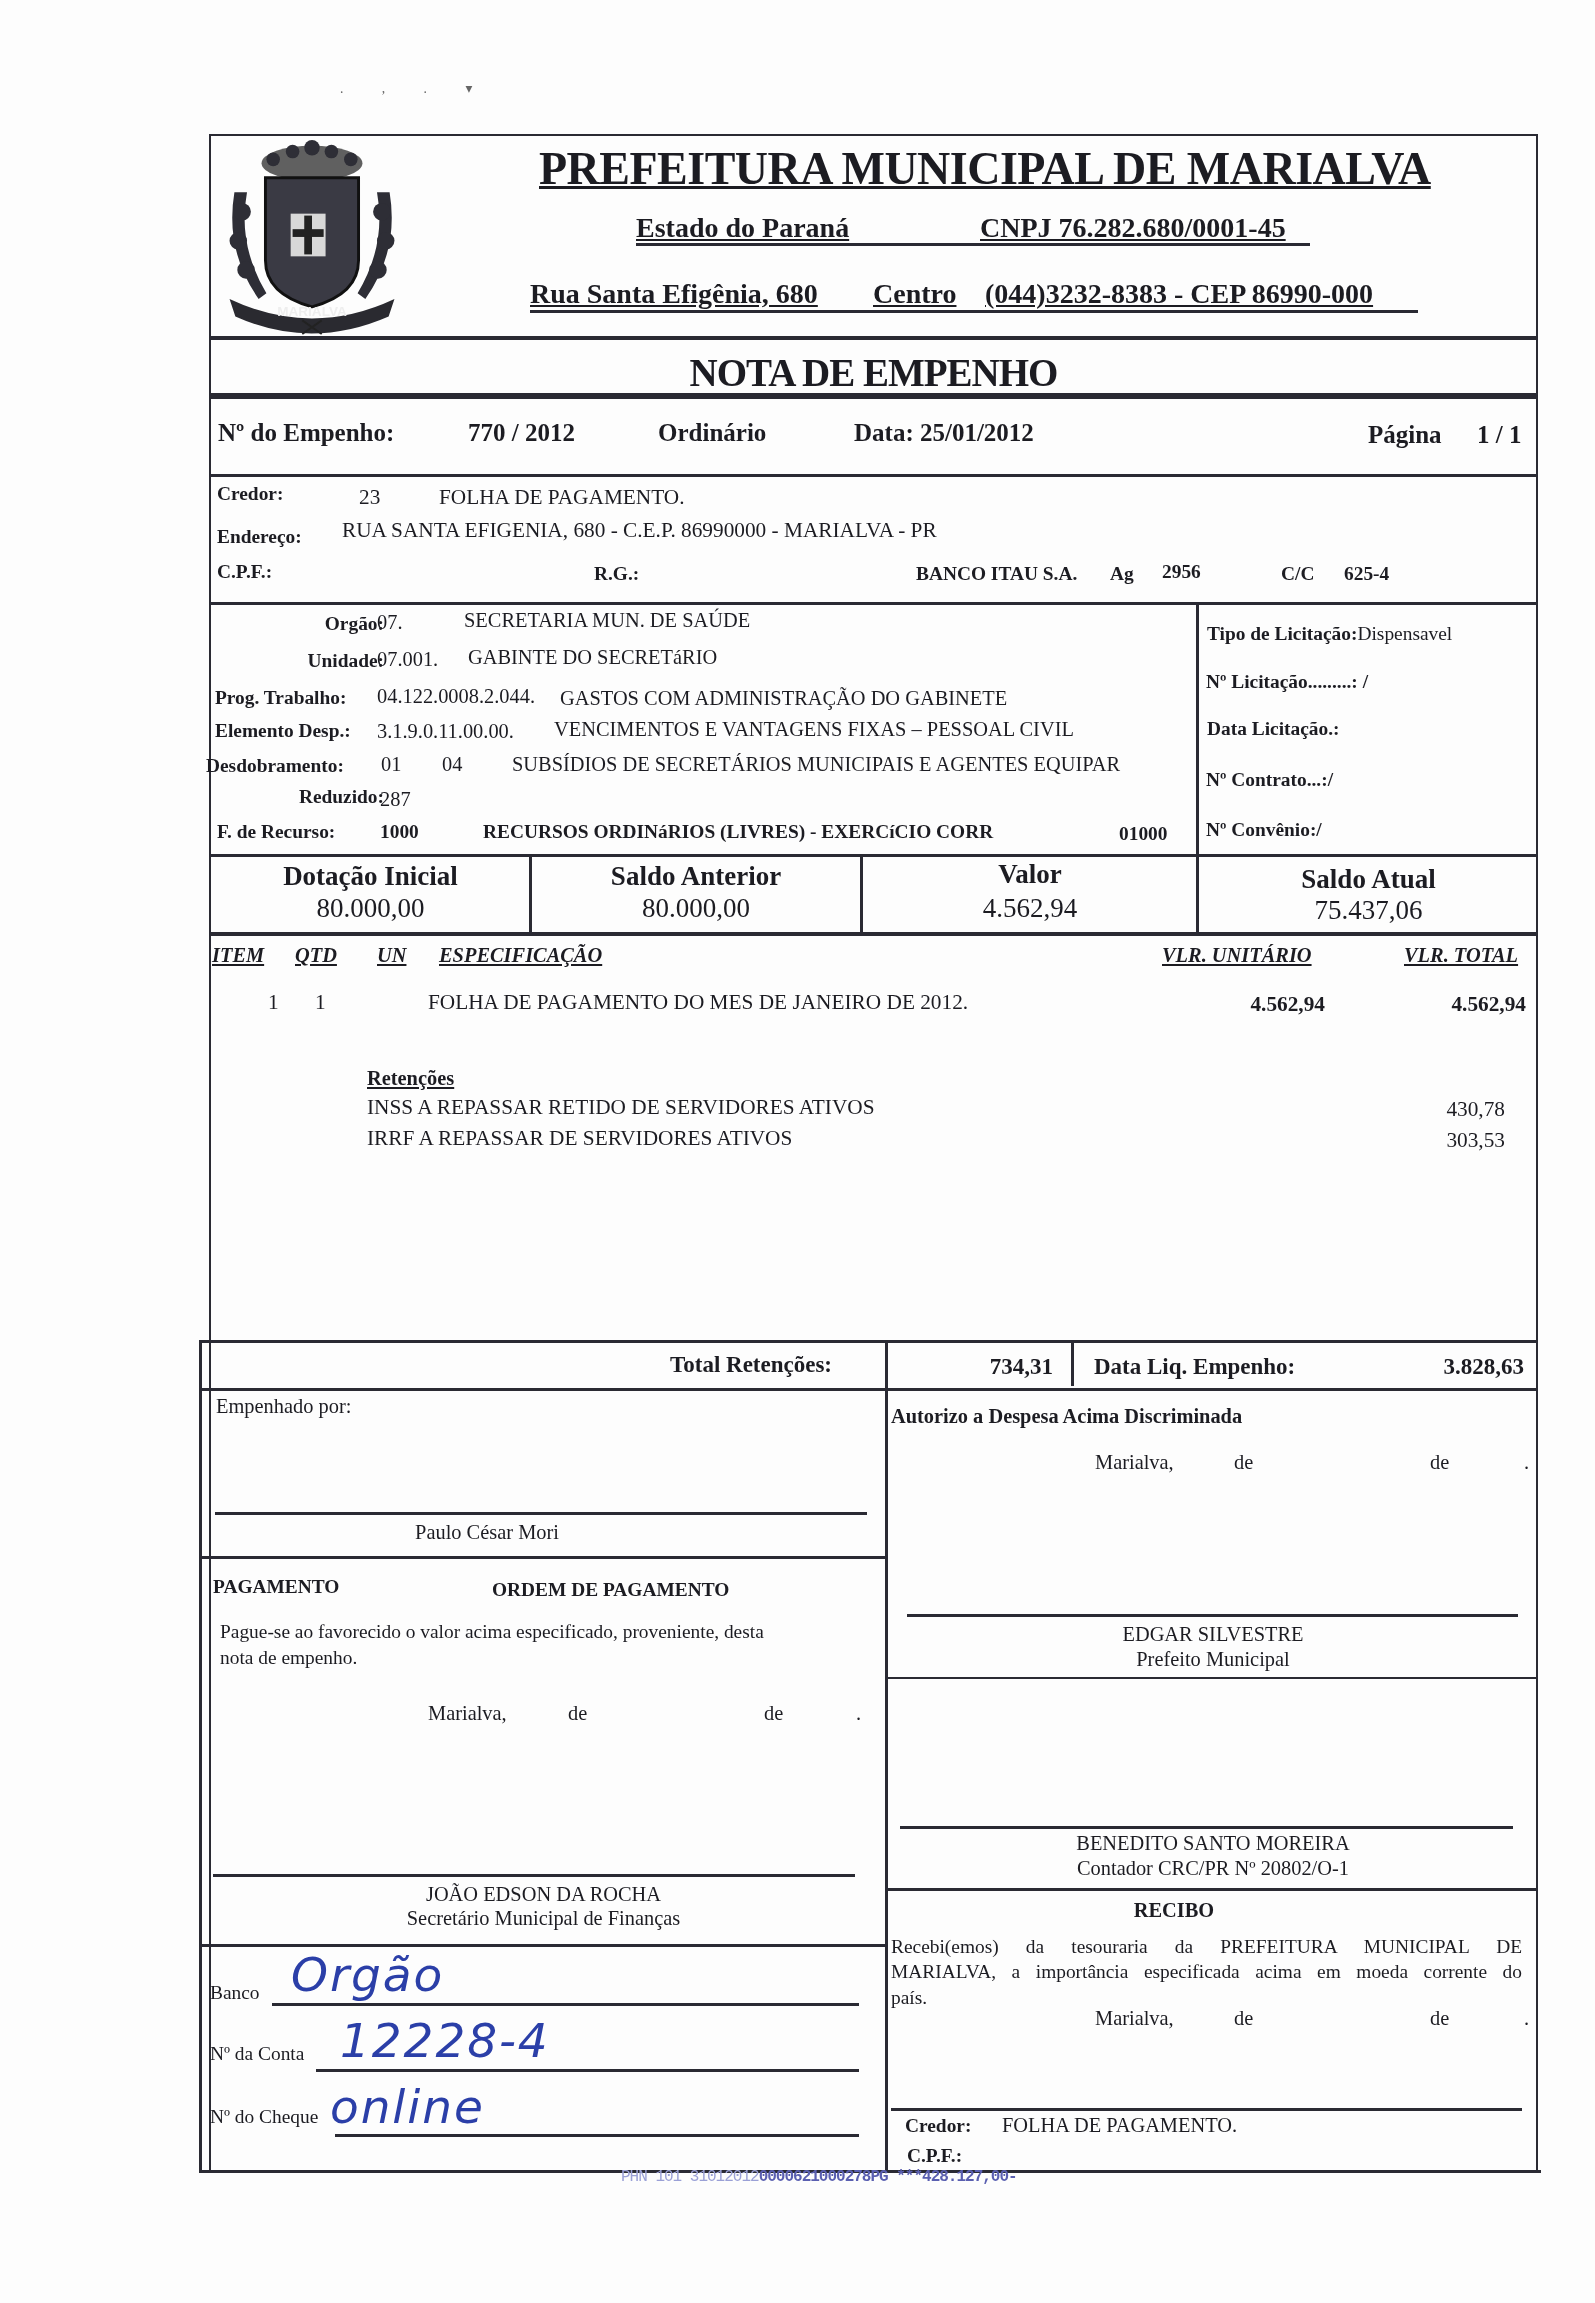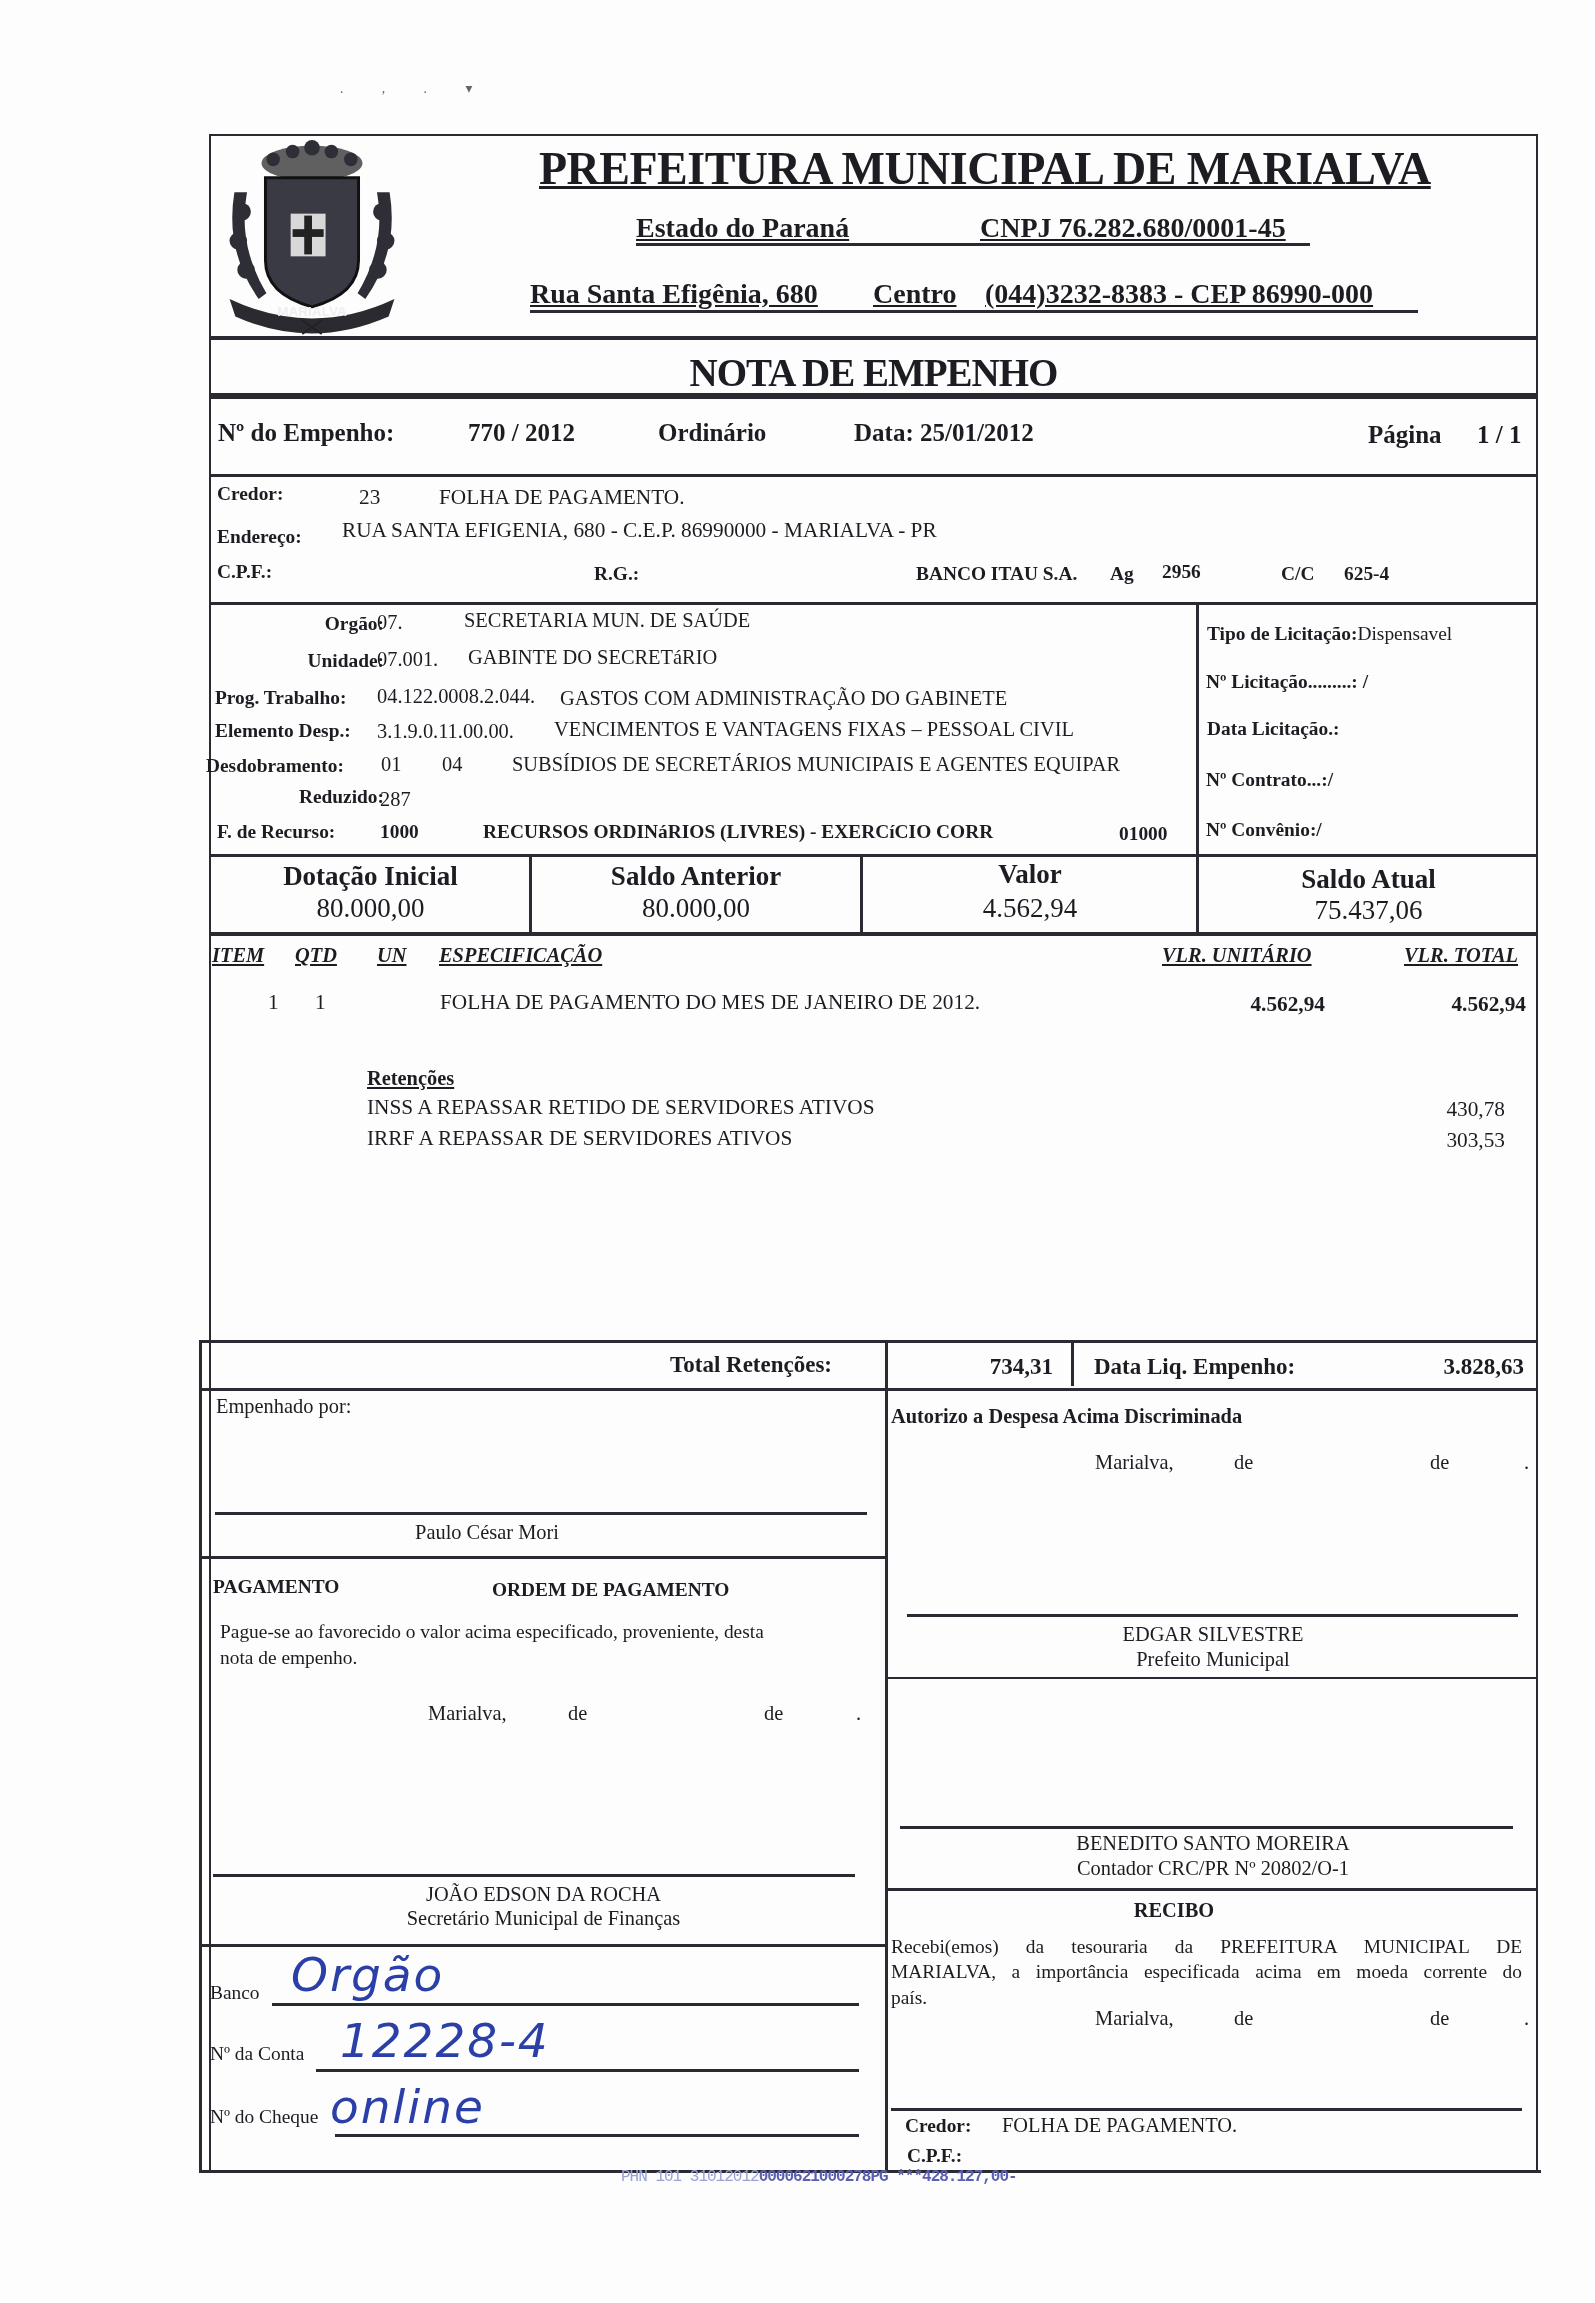--- a/index.html
+++ b/index.html
@@ -157,21 +157,21 @@
 <div class="abs f21 b ital u" style="left:283px; top:944px;margin-left:12px;">QTD</div>
 <div class="abs f21 b ital u" style="left:377px; top:944px;">UN</div>
 <div class="abs f21 b ital u" style="left:439px; top:944px;">ESPECIFICAÇÃO</div>
 <div class="abs f21 b ital u" style="left:1162px; top:944px;">VLR. UNITÁRIO</div>
 <div class="abs f21 b ital u" style="left:1404px; top:944px;">VLR. TOTAL</div>
 
 <div>
   <div class="abs f22" style="left:268px; top:990px;">1</div>
   <div class="abs f22" style="left:315px; top:990px;">1</div>
   <div class="abs f22" style="left:388px; top:990px;"></div>
-  <div class="abs f22" style="left:440px; top:990px;text-align:right;">FOLHA DE PAGAMENTO DO MES DE JANEIRO DE 2012.</div>
+  <div class="abs f22" style="left:428px; top:990px;text-align:right;">FOLHA DE PAGAMENTO DO MES DE JANEIRO DE 2012.</div>
   <div class="abs f22 b right" style="left:1126px; width:199px; top:992px;">4.562,94</div>
   <div class="abs f22 b right" style="left:1359px; width:167px; top:992px;">4.562,94</div>
 </div>
 
 <div class="abs f21 b u" style="left:367px; top:1067px;">Retenções</div>
 <div>
   <div class="abs f22" style="left:367px; top:1095px;">INSS A REPASSAR RETIDO DE SERVIDORES ATIVOS</div>
   <div class="abs f22 right" style="left:1359px; width:146px; top:1097px;">430,78</div>
 </div>
 <div>

